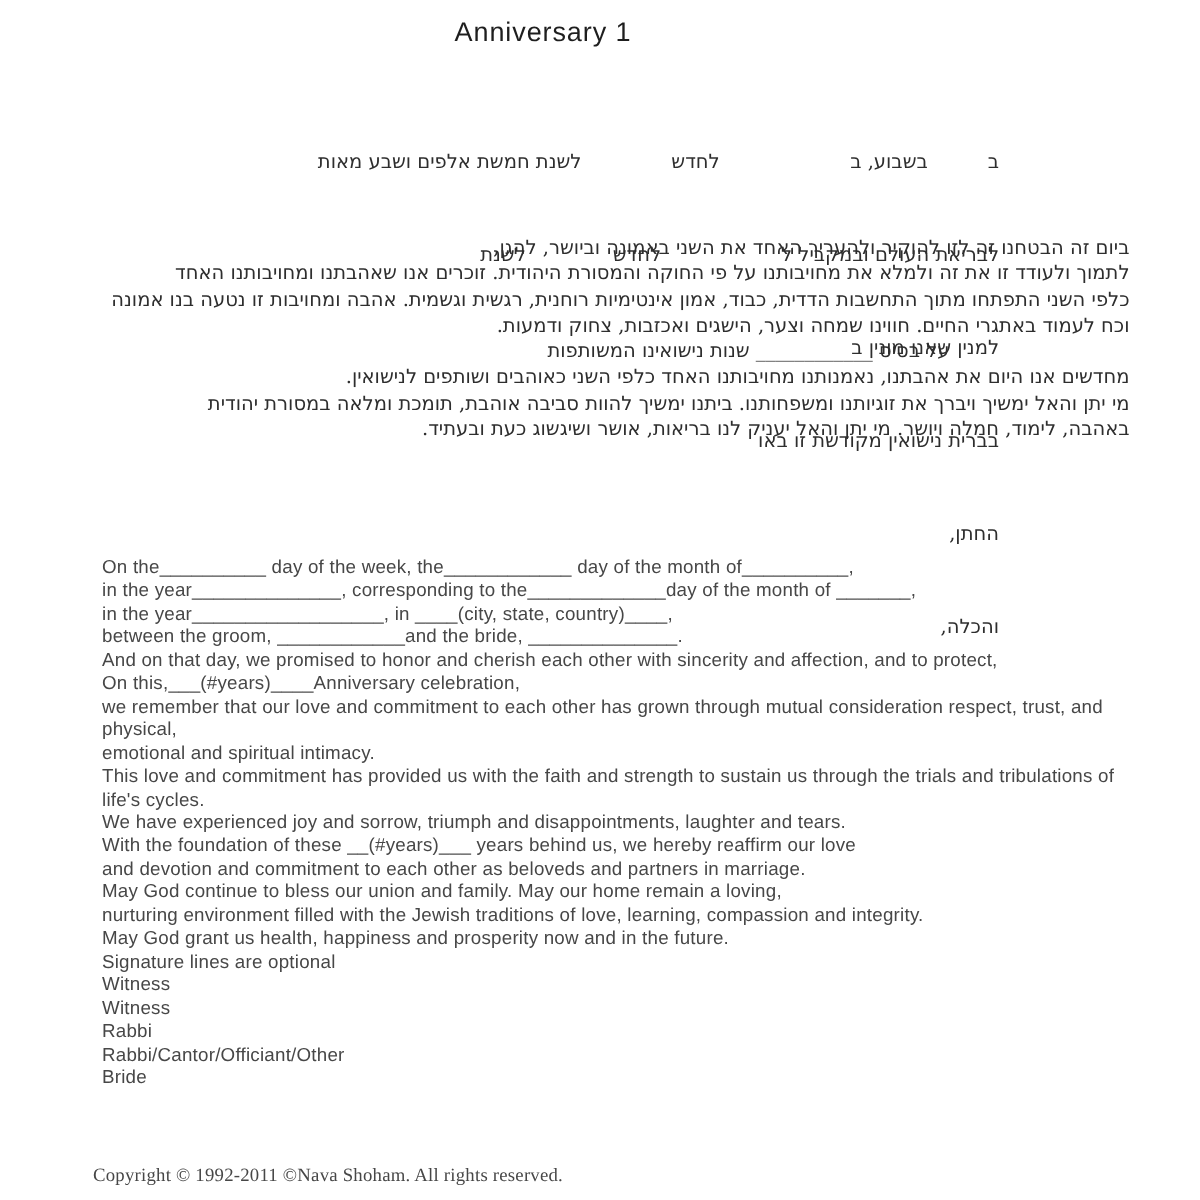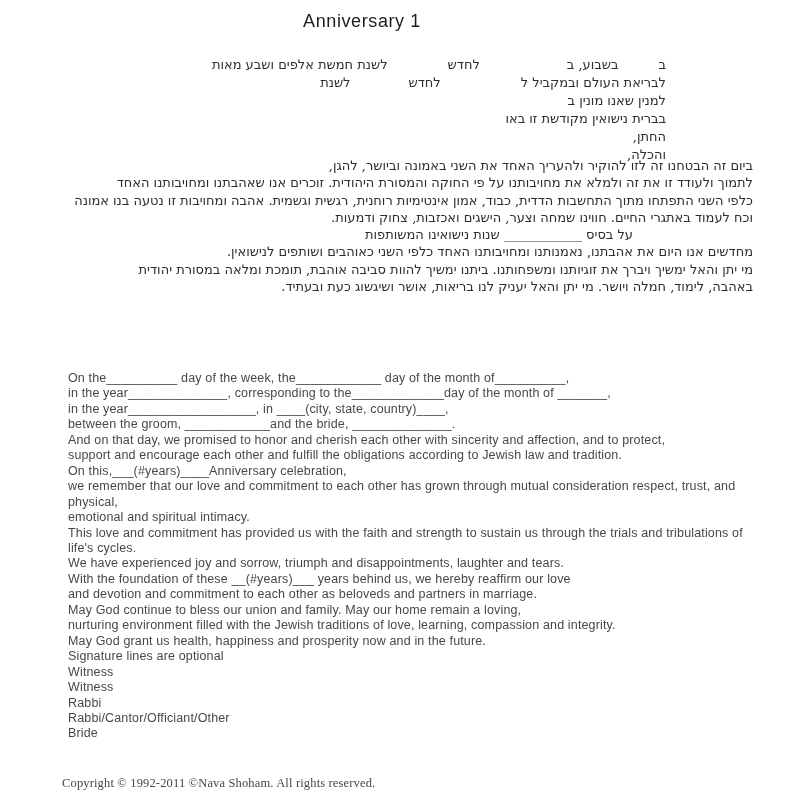--- a/index.html
+++ b/index.html
@@ -19,21 +19,21 @@
   .heb {
     font-family: "DejaVu Serif", "DejaVu Sans", serif;
     direction: rtl;
     color: #2e2e2e;
   }
   .heb-form {
     position: absolute; top: 56px; right: 134px;
     font-size: 13px; line-height: 18px;
     text-align: right; white-space: nowrap;
   }
-  .heb-form .row span { display: inline-block; }
+  .heb-form .row span { display: inline-block; margin-top: 44px; }
   .sp { display: inline-block; height: 1px; }
   .heb-para {
     position: absolute; left: 10px; right: 47px; top: 157px;
     font-size: 13px; line-height: 17.3px;
     text-align: right;
   }
   .heb-para .basis { margin-right: 120px; }
   .eng {
     position: absolute; left: 68px; top: 371px; right: 20px;
     font-size: 12.5px; line-height: 15.45px;
@@ -64,32 +64,31 @@
   <div class="row"><span>החתן,</span></div>
   <div class="row"><span>והכלה,</span></div>
 </div>
 
 <div class="heb heb-para">
   <div>ביום זה הבטחנו זה לזו להוקיר ולהעריך האחד את השני באמונה וביושר, להגן,</div>
   <div>לתמוך ולעודד זו את זה ולמלא את מחויבותנו על פי החוקה והמסורת היהודית. זוכרים אנו שאהבתנו ומחויבותנו האחד</div>
   <div>כלפי השני התפתחו מתוך התחשבות הדדית, כבוד, אמון אינטימיות רוחנית, רגשית וגשמית. אהבה ומחויבות זו נטעה בנו אמונה</div>
   <div>וכח לעמוד באתגרי החיים. חווינו שמחה וצער, הישגים ואכזבות, צחוק ודמעות.</div>
   <div class="basis">על בסיס ____________ שנות נישואינו המשותפות</div>
-  <div>מחדשים אנו היום את אהבתנו, נאמנותנו ומחויבותנו האחד כלפי השני כאוהבים ושותפים לנישואין.</div>
+  <div>מחדשים אנו היום את אהבתנו, נאמנותנו מחויבותנו האחד כלפי השני כאוהבים ושותפים לנישואין.</div>
   <div>מי יתן והאל ימשיך ויברך את זוגיותנו ומשפחותנו. ביתנו ימשיך להוות סביבה אוהבת, תומכת ומלאה במסורת יהודית</div>
   <div>באהבה, לימוד, חמלה ויושר. מי יתן והאל יעניק לנו בריאות, אושר ושיגשוג כעת ובעתיד.</div>
 </div>
 
 <div class="eng">
   <div>On the__________ day of the week, the____________ day of the month of__________,</div>
   <div>in the year______________, corresponding to the_____________day of the month of _______,</div>
   <div>in the year__________________, in ____(city, state, country)____,</div>
   <div>between the groom, ____________and the bride, ______________.</div>
   <div>And on that day, we promised to honor and cherish each other with sincerity and affection, and to protect,</div>
-  <div>support and encourage each other and fulfill the obligations according to Jewish law and tradition.</div>
   <div>On this,___(#years)____Anniversary celebration,</div>
   <div>we remember that our love and commitment to each other has grown through mutual consideration respect, trust, and</div>
   <div>physical,</div>
   <div>emotional and spiritual intimacy.</div>
   <div>This love and commitment has provided us with the faith and strength to sustain us through the trials and tribulations of</div>
   <div>life's cycles.</div>
   <div>We have experienced joy and sorrow, triumph and disappointments, laughter and tears.</div>
   <div>With the foundation of these __(#years)___ years behind us, we hereby reaffirm our love</div>
   <div>and devotion and commitment to each other as beloveds and partners in marriage.</div>
   <div>May God continue to bless our union and family. May our home remain a loving,</div>

